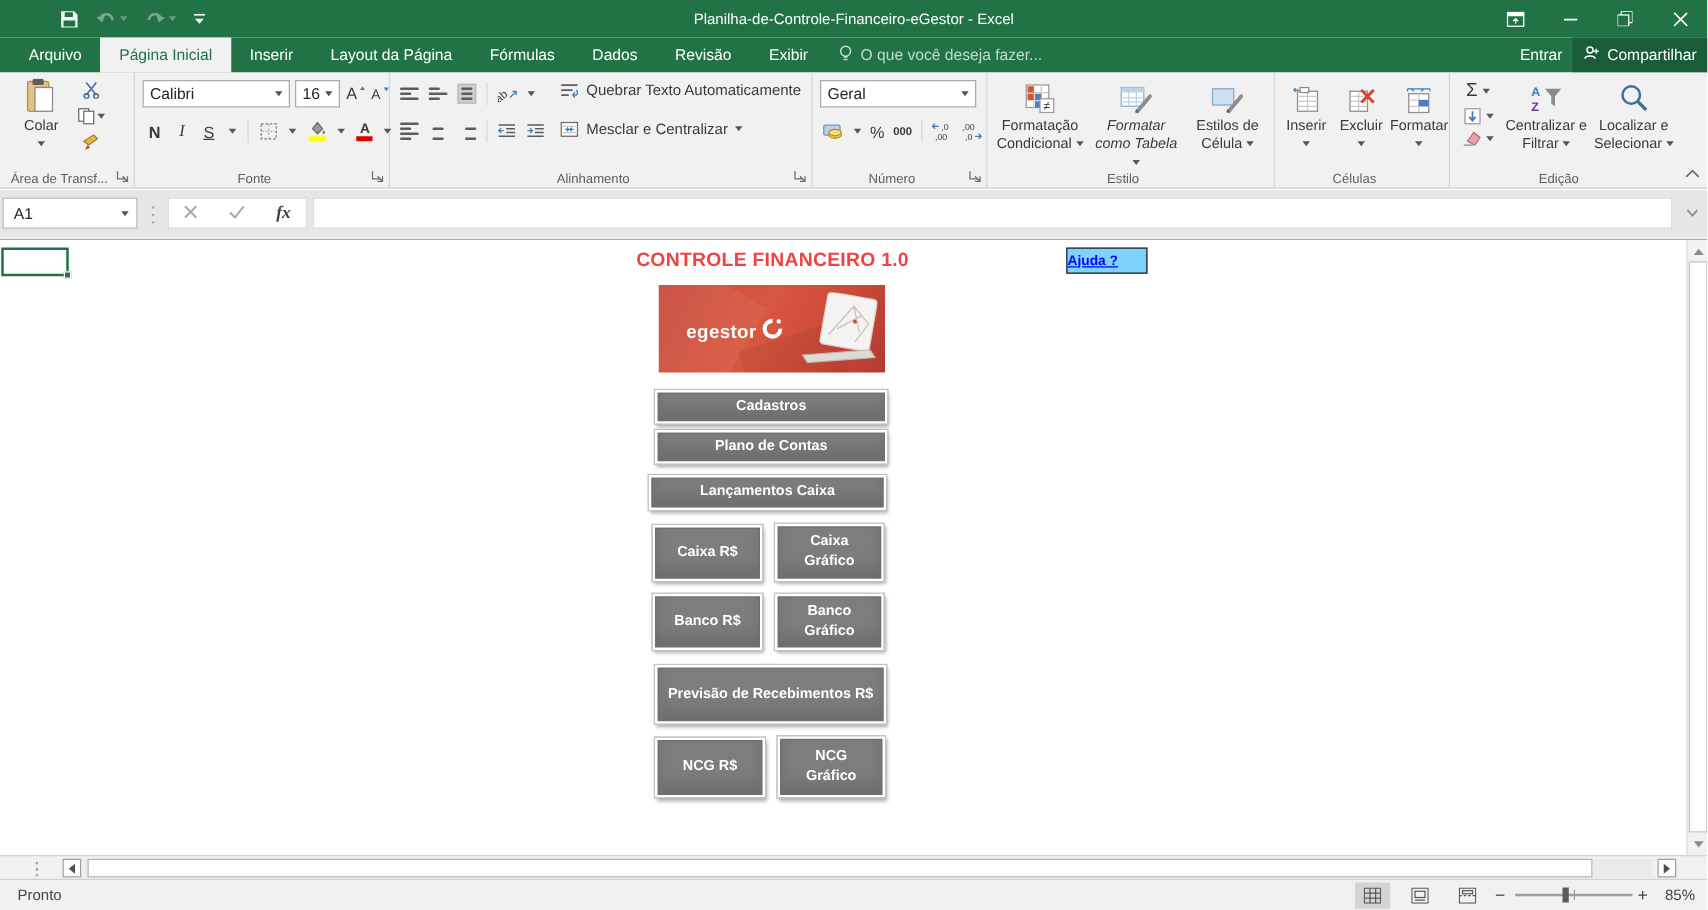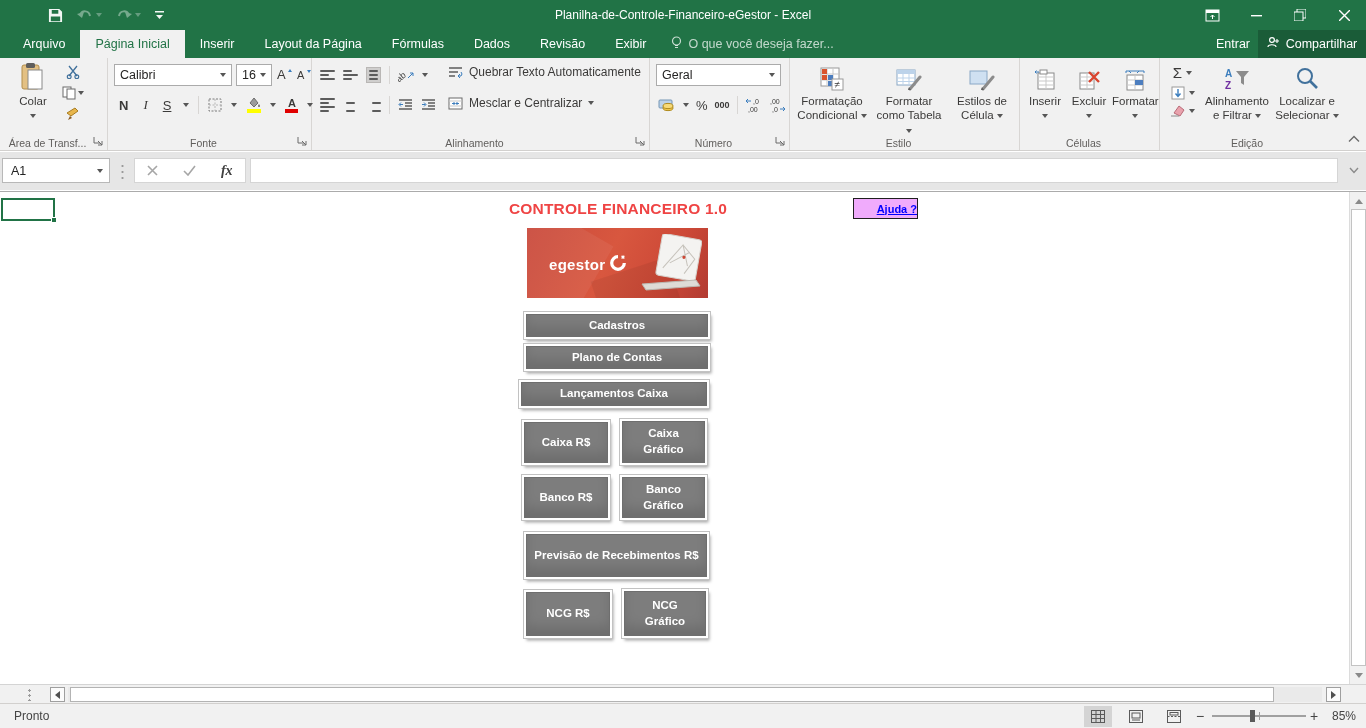--- a/index.html
+++ b/index.html
@@ -50,21 +50,21 @@
   .dots3 { position:absolute; left:121px; top:11px; width:3px; height:16px; background-image:radial-gradient(circle, #9a9a9a 1px, transparent 1.2px); background-size:3px 6px; }
   .fxbtns { position:absolute; left:134px; top:6px; width:112px; height:25px; background:#fff; border:1px solid #d5d5d5; display:flex; align-items:center; justify-content:space-around; color:#a6a6a6; }
   .fxfield { position:absolute; left:250px; top:6px; width:1088px; height:25px; background:#fff; border:1px solid #d5d5d5; }
   .fxchev { position:absolute; right:2px; top:6px; width:20px; height:25px; display:flex; align-items:center; justify-content:center; color:#8a8a8a; }
 
   
   .sheet { position:absolute; left:0; top:191px; width:1366px; height:493px; background:#fff; border-top:1px solid #ababab; }
   .selection { position:absolute; left:1px; top:6px; width:54px; height:23px; border:2px solid #217346; }
   .selection .handle { position:absolute; right:-4px; bottom:-4px; width:6px; height:6px; background:#217346; border:1px solid #fff; }
   .heading { position:absolute; left:462px; top:8px; width:312px; text-align:center; color:#ef4444; font-weight:bold; font-size:15.5px; letter-spacing:.2px; }
-  .helpbox { position:absolute; left:853px; top:6px; width:65px; height:21px; background:#f0abfc; border:1px solid #1f1f1f; display:flex; align-items:center; justify-content:flex-end; }
+  .helpbox { position:absolute; left:853px; top:6px; width:65px; height:21px; background:#7dd3fc; border:1px solid #1f1f1f; display:flex; align-items:center; justify-content:flex-start; }
   .helpbox a { color:#0000ff; font-size:11px; font-weight:bold; text-decoration:underline; }
   .banner { position:absolute; left:527px; top:36px; width:181px; height:70px; background:linear-gradient(115deg,#c94a3c 0%,#d8573f 45%,#cd4937 75%,#b23a31 100%); overflow:hidden; }
   .banner .poly1 { position:absolute; left:-20px; top:-10px; width:90px; height:90px; background:rgba(255,255,255,.06); transform:rotate(30deg); }
   .banner .poly2 { position:absolute; right:30px; bottom:-30px; width:80px; height:60px; background:rgba(0,0,0,.06); transform:rotate(-18deg); }
   .brandrow { position:absolute; left:22px; top:26px; display:flex; align-items:center; gap:4px; color:#fff; font-weight:bold; font-size:15px; letter-spacing:.3px; }
   .laptop { position:absolute; right:6px; top:6px; width:66px; height:58px; }
   .menu-btn { position:absolute; background:#7d7d7d; border:2px solid #fff; outline:1px solid #c2c2c2; box-shadow:1.5px 2.5px 3px rgba(0,0,0,.35), inset 0 0 0 1px #6e6e6e, inset 0 -10px 12px rgba(0,0,0,.12); color:#fff; font-weight:bold; font-size:11.5px; line-height:1.35; display:flex; align-items:center; justify-content:center; text-align:center; padding:2px 8px; }
   .vscroll { position:absolute; right:0; top:0; bottom:0; width:17px; background:#f1f1f1; border-left:1px solid #dcdcdc; }
   .varrow { position:absolute; left:1px; width:15px; height:16px; display:flex; align-items:center; justify-content:center; background:#f1f1f1; }
   .tri-up { width:0;height:0;border-left:4px solid transparent;border-right:4px solid transparent;border-bottom:5px solid #8a8a8a; }
@@ -414,21 +414,21 @@
               <rect x="2" y="2" width="5" height="5" fill="#d9542e"></rect>
               <rect x="2" y="8" width="5" height="5" fill="#d9542e"></rect>
               <rect x="8" y="8" width="5" height="5" fill="#4d7ebf"></rect>
               <rect x="8" y="14" width="5" height="5" fill="#4d7ebf"></rect>
               <rect x="12" y="12" width="11" height="11" fill="#fff" stroke="#9a9a9a"></rect>
               <text x="14.5" y="21" font-size="10" fill="#3b3a39" font-family="sans-serif">≠</text>
             </svg>
         </div>
         <span>Formatação Condicional</span> <span class="dd"></span>
       </div>
-      <div class="bigbtn" style="left:82px;width:74px;">
+      <div class="bigbtn" style="left:82px;width:74px;font-style:italic;">
         <div class="bicon">
           <svg width="26" height="24" viewBox="0 0 26 24">
               <rect x="1" y="3" width="18" height="15" fill="#fff" stroke="#8aa8c6"></rect>
               <rect x="1" y="3" width="18" height="4" fill="#bdd3ea"></rect>
               <path d="M7 3 V18 M13 3 V18 M1 11 H19 M1 14.5 H19" stroke="#bdd3ea"></path>
               <path d="M14 22 L24 10" stroke="#8c8c8c" stroke-width="3" stroke-linecap="round"></path>
               <path d="M12 23 l3 0 -2-3z" fill="#5f5f5f"></path>
             </svg>
         </div>
         <span>Formatar como Tabela</span> <span class="dd"></span>
@@ -504,21 +504,21 @@
           </span>
       </div>
       <div class="bigbtn" style="left:44px;width:66px;">
         <div class="bicon">
           <svg width="26" height="24" viewBox="0 0 26 24">
               <text x="1" y="10" font-size="10" font-weight="bold" fill="#3b7dbd" font-family="sans-serif">A</text>
               <text x="1" y="22" font-size="10" font-weight="bold" fill="#7030a0" font-family="sans-serif">Z</text>
               <polygon points="12,4 25,4 20,10 20,18 17,16 17,10" fill="#8c8c8c"></polygon>
             </svg>
         </div>
-        <span>Alinhamento e Filtrar</span> <span class="dd"></span>
+        <span>Centralizar e Filtrar</span> <span class="dd"></span>
       </div>
       <div class="bigbtn" style="left:112px;width:70px;">
         <div class="bicon">
           <svg width="24" height="24" viewBox="0 0 24 24">
               <circle cx="10" cy="9" r="7" fill="none" stroke="#41719c" stroke-width="2"></circle>
               <path d="M15 14 L22 21" stroke="#41719c" stroke-width="2.6"></path>
             </svg>
         </div>
         <span>Localizar e Selecionar</span> <span class="dd"></span>
       </div>

